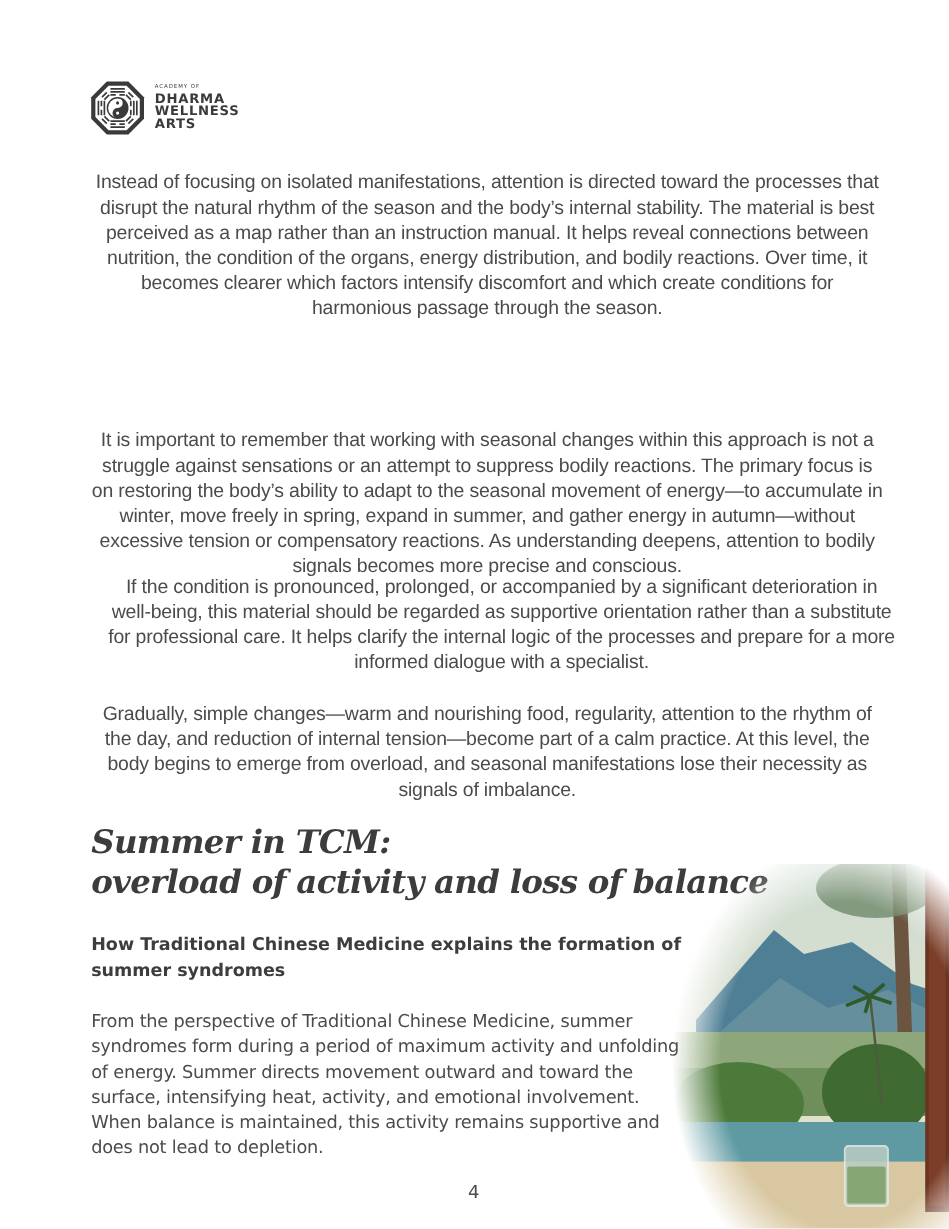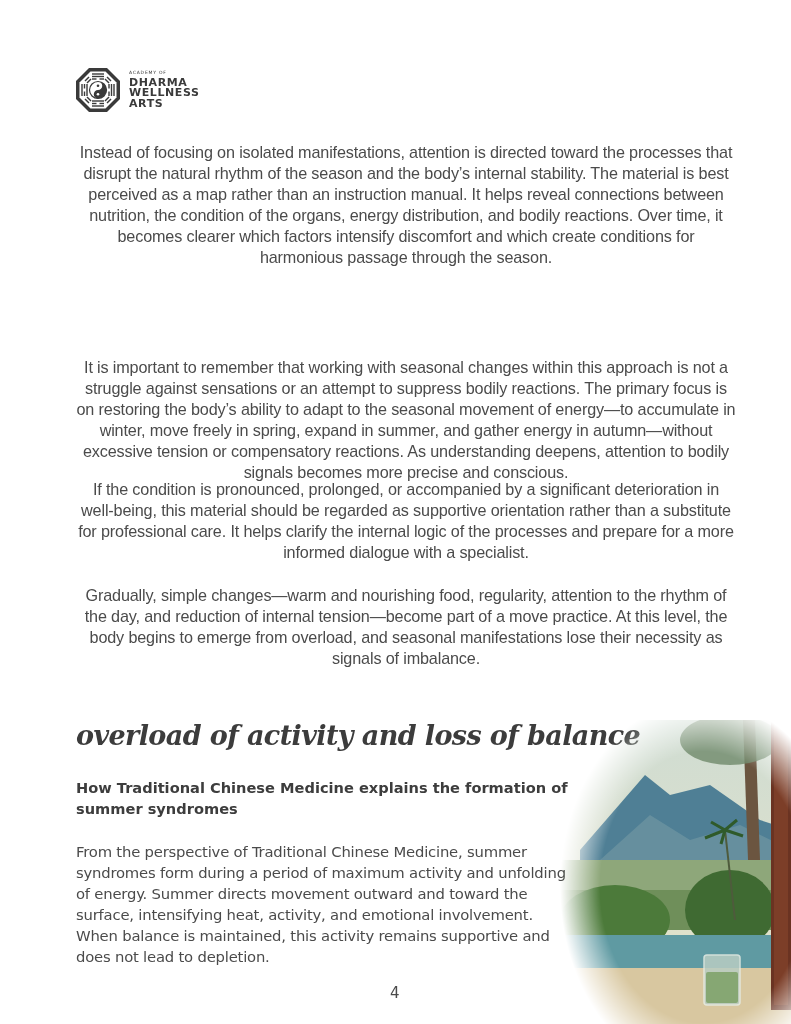--- a/index.html
+++ b/index.html
@@ -5,21 +5,21 @@
   html, body { margin: 0; padding: 0; background: #ffffff; }
   body { width: 791px; height: 1024px; position: relative; overflow: hidden; font-family: "Liberation Sans", "DejaVu Sans", sans-serif; color: #4b4b4b; }
   .logo { position: absolute; left: 75px; top: 67px; display: flex; align-items: center; gap: 8px; }
   .logo-mark { width: 46px; height: 46px; }
   .logo-text { display: flex; flex-direction: column; line-height: 1; color: #3a3a3a; font-family: "DejaVu Sans", sans-serif; }
   .logo-small { font-size: 4.5px; letter-spacing: 0.8px; margin-bottom: 2px; }
   .logo-big { font-size: 11px; font-weight: bold; letter-spacing: 0.6px; line-height: 10.5px; }
   .body-text { position: absolute; left: 76px; width: 660px; font-size: 16.2px; line-height: 21px; margin: 0; letter-spacing: -0.15px; text-align: center; }
   #p1 { top: 142px; }
   #p2 { top: 311px; margin-top: 46px; }
-  #p3 { top: 479px; }
+  #p3 { top: 479px; margin-left: 12px; }
   #p4 { top: 585px; }
   .heading { position: absolute; left: 76px; top: 686px; margin: 0; font-family: "DejaVu Serif", serif; font-style: italic; font-weight: bold; font-size: 27px; line-height: 33px; color: #3c3c3c; letter-spacing: -0.6px; }
   .subheading { position: absolute; left: 76px; top: 777px; width: 500px; margin: 0; font-family: "DejaVu Sans", sans-serif; font-weight: bold; font-size: 14.6px; line-height: 21px; color: #3d3d3d; }
   .body-last { position: absolute; left: 76px; top: 841px; width: 500px; margin: 0; font-family: "DejaVu Sans", sans-serif; font-size: 14.8px; line-height: 21px; color: #4b4b4b; letter-spacing: -0.2px; }
   .page-number { position: absolute; left: 390px; top: 984px; font-family: "DejaVu Sans", sans-serif; font-size: 15px; color: #4b4b4b; }
   .illustration { position: absolute; left: 560px; top: 720px; width: 231px; height: 304px; }
 </style>
 </head>
 <body>
 
@@ -62,24 +62,24 @@
     <span class="logo-small">ACADEMY OF</span>
     <span class="logo-big">DHARMA</span>
     <span class="logo-big">WELLNESS</span>
     <span class="logo-big">ARTS</span>
   </div>
 </div>
 
 <p id="p1" class="body-text">Instead of focusing on isolated manifestations, attention is directed toward the processes that disrupt the natural rhythm of the season and the body’s internal stability. The material is best perceived as a map rather than an instruction manual. It helps reveal connections between nutrition, the condition of the organs, energy distribution, and bodily reactions. Over time, it becomes clearer which factors intensify discomfort and which create conditions for harmonious passage through the season.</p>
 <p id="p2" class="body-text">It is important to remember that working with seasonal changes within this approach is not a struggle against sensations or an attempt to suppress bodily reactions. The primary focus is on restoring the body’s ability to adapt to the seasonal movement of energy—to accumulate in winter, move freely in spring, expand in summer, and gather energy in autumn—without excessive tension or compensatory reactions. As understanding deepens, attention to bodily signals becomes more precise and conscious.</p>
 <p id="p3" class="body-text">If the condition is pronounced, prolonged, or accompanied by a significant deterioration in well-being, this material should be regarded as supportive orientation rather than a substitute for professional care. It helps clarify the internal logic of the processes and prepare for a more informed dialogue with a specialist.</p>
-<p id="p4" class="body-text">Gradually, simple changes—warm and nourishing food, regularity, attention to the rhythm of the day, and reduction of internal tension—become part of a move practice. At this level, the body begins to emerge from overload, and seasonal manifestations lose their necessity as signals of imbalance.</p>
+<p id="p4" class="body-text">Gradually, simple changes—warm and nourishing food, regularity, attention to the rhythm of the day, and reduction of internal tension—become part of a calm practice. At this level, the body begins to emerge from overload, and seasonal manifestations lose their necessity as signals of imbalance.</p>
 
 <h2 class="heading">
-  <br>
+  <span>Summer in TCM:</span><br>
   <span>overload of activity and loss of balance</span>
 </h2>
 
 <h3 class="subheading">How Traditional Chinese Medicine explains the formation of summer syndromes</h3>
 
 <p class="body-last">From the perspective of Traditional Chinese Medicine, summer syndromes form during a period of maximum activity and unfolding of energy. Summer directs movement outward and toward the surface, intensifying heat, activity, and emotional involvement. When balance is maintained, this activity remains supportive and does not lead to depletion.</p>
 
 <svg class="illustration" viewBox="0 0 231 304">
   <defs>
     <radialGradient id="fade" cx="0.62" cy="0.55" r="0.62">

